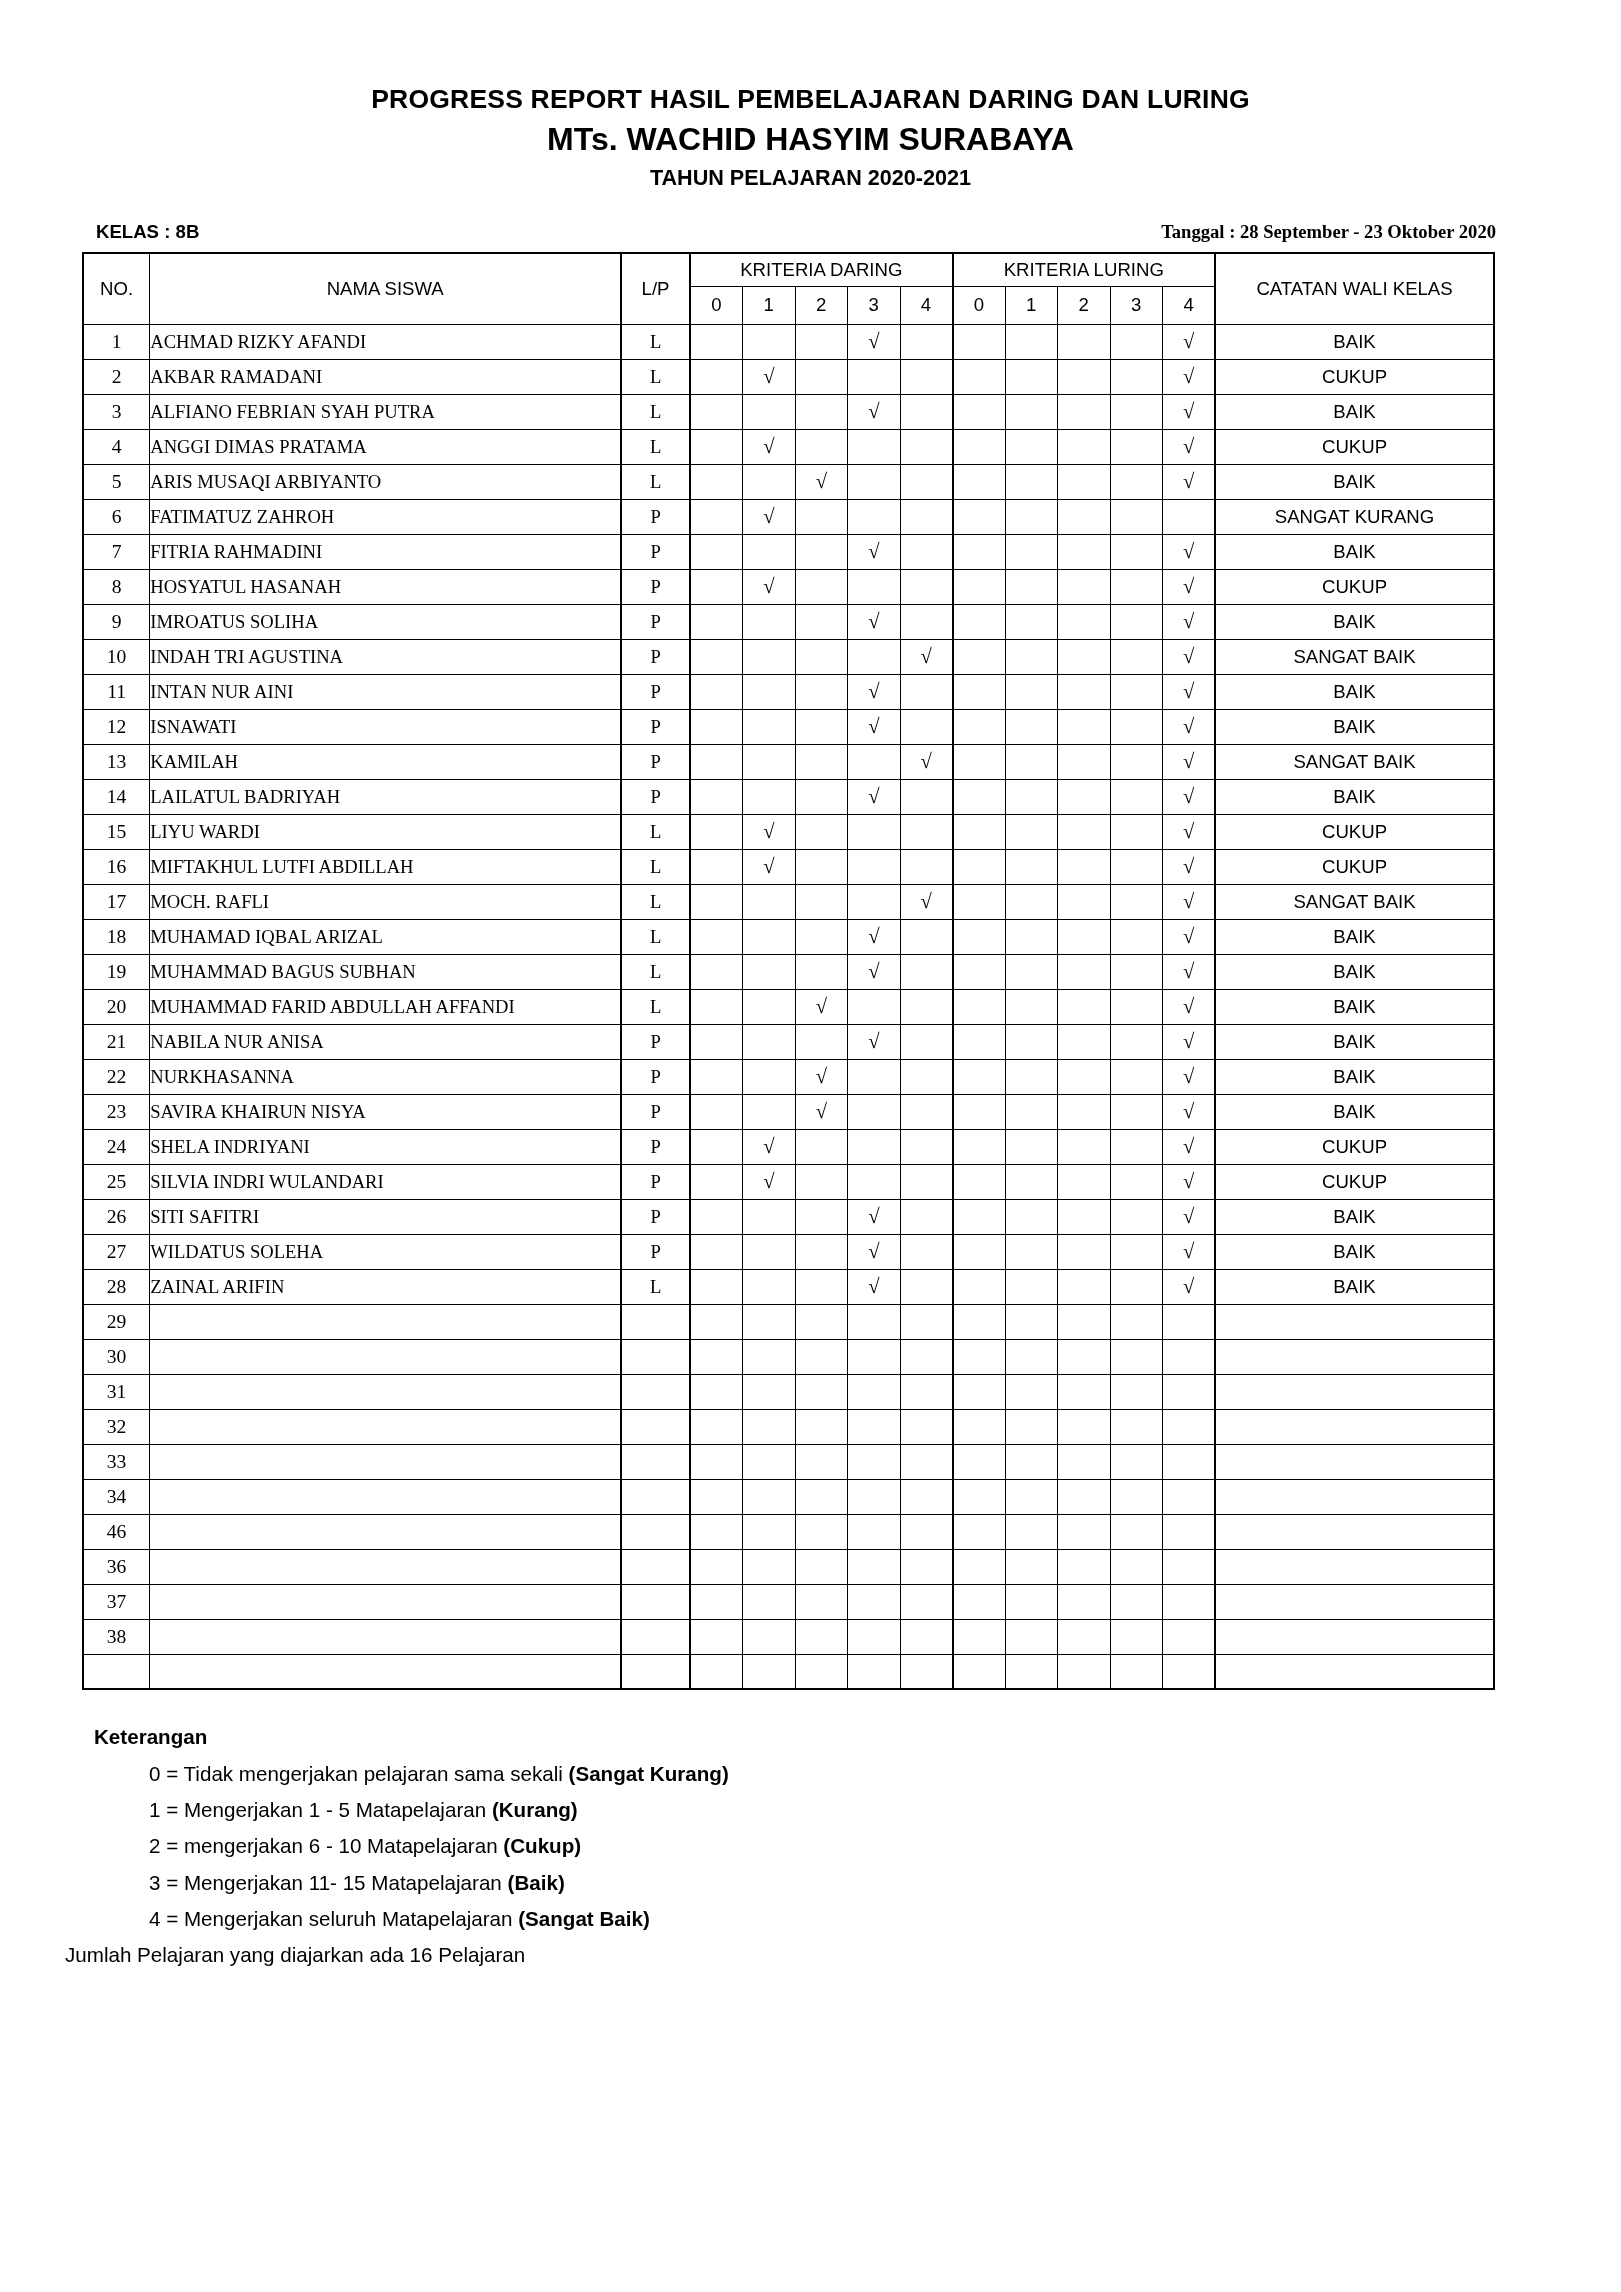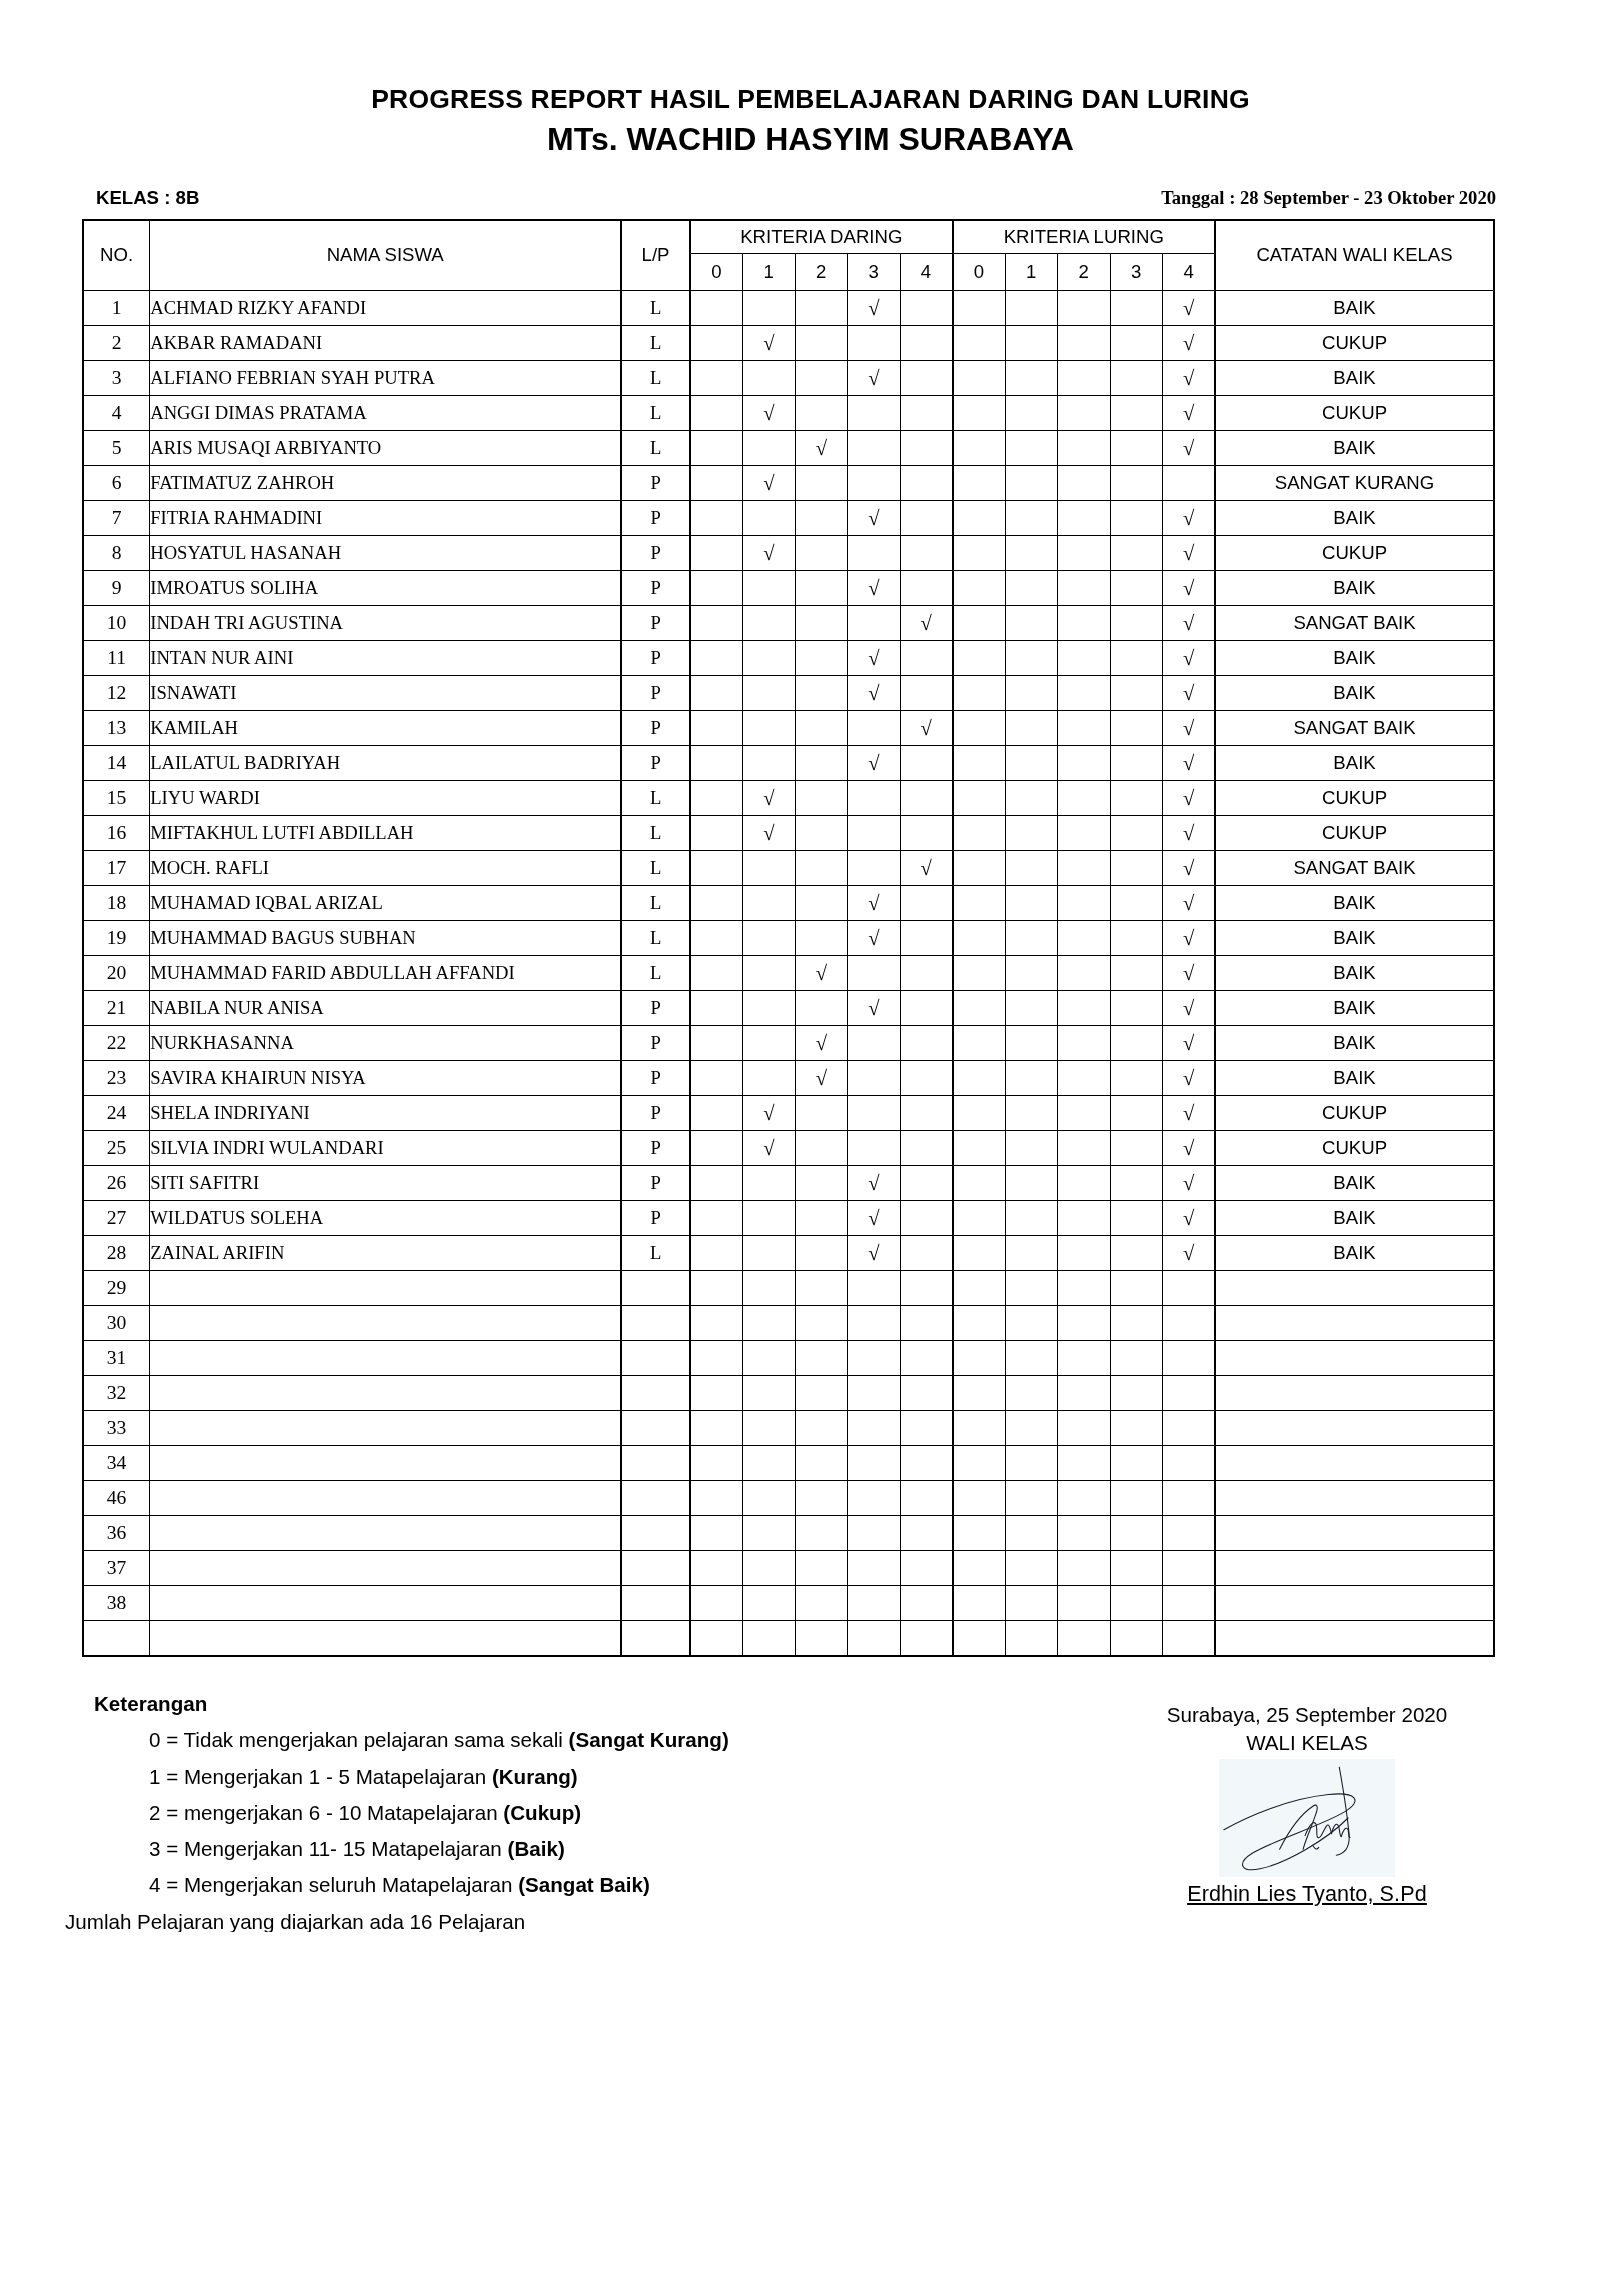--- a/index.html
+++ b/index.html
@@ -165,20 +165,21 @@
     margin-top: 3.9px;
     letter-spacing: 0.1px;
   }
 </style>
 </head>
 <body>
 
 <div class="titles">
   <div class="title-1">PROGRESS REPORT HASIL PEMBELAJARAN DARING DAN LURING</div>
   <div class="title-2">MTs. WACHID HASYIM SURABAYA</div>
+  <div class="title-3">TAHUN PELAJARAN 2020-2021</div>
 </div>
 
 <div class="meta-row">
   <div class="meta-kelas">KELAS : 8B</div>
   <div class="meta-tanggal">Tanggal : 28 September  - 23 Oktober 2020</div>
 </div>
 
 <div class="table-wrap">
   <table class="report">
     <colgroup>
@@ -855,33 +856,15 @@
     <div class="ket-list" id="ket-list">
         <div class="ket-item"><span>0 = Tidak mengerjakan pelajaran sama sekali </span><b>(Sangat Kurang)</b></div>
         <div class="ket-item"><span>1 = Mengerjakan 1 - 5 Matapelajaran </span><b>(Kurang)</b></div>
         <div class="ket-item"><span>2 = mengerjakan 6 - 10  Matapelajaran </span><b>(Cukup)</b></div>
         <div class="ket-item"><span>3 = Mengerjakan 11- 15 Matapelajaran </span><b>(Baik)</b></div>
         <div class="ket-item"><span>4 = Mengerjakan seluruh Matapelajaran </span><b>(Sangat Baik)</b></div>
       </div>
     <div class="ket-note">Jumlah Pelajaran yang diajarkan ada 16 Pelajaran</div>
   </div>
 
-  <div class="signblock">
-    <div class="sign-place">Surabaya, 25 September 2020</div>
-    <div class="sign-role">WALI KELAS</div>
-    <div class="sign-img">
-      <svg width="176" height="118" viewBox="0 0 180 120">
-        <g fill="none" stroke="#1b1b2b" stroke-width="1.1" stroke-linecap="round">
-          <path d="M5 72 C30 58, 72 40, 112 36 C140 33, 148 42, 128 54 C104 68, 58 82, 34 96 C18 106, 22 116, 42 112 C70 106, 110 82, 132 60"></path>
-          <path d="M62 92 C72 72, 84 56, 96 48 C100 45, 102 48, 99 56 C95 68, 88 84, 86 92"></path>
-          <path d="M88 78 C92 68, 96 62, 99 66 C101 70, 99 78, 101 80 C104 82, 107 72, 110 68 C112 65, 114 70, 115 76"></path>
-          <path d="M115 76 C117 68, 120 64, 122 68 C124 72, 123 78, 125 79"></path>
-          <path d="M125 79 C127 72, 130 68, 132 72 C133 75, 132 79, 134 80"></path>
-          <path d="M123 8 C127 30, 131 56, 133 76 C134 88, 130 96, 120 98"></path>
-          <path d="M96 88 C98 92, 100 93, 102 90"></path>
-        </g>
-      </svg>
-    </div>
-    <div class="sign-name">Erdhin Lies Tyanto, S.Pd</div>
-  </div>
 
 </div>
 
 
 </body></html>

